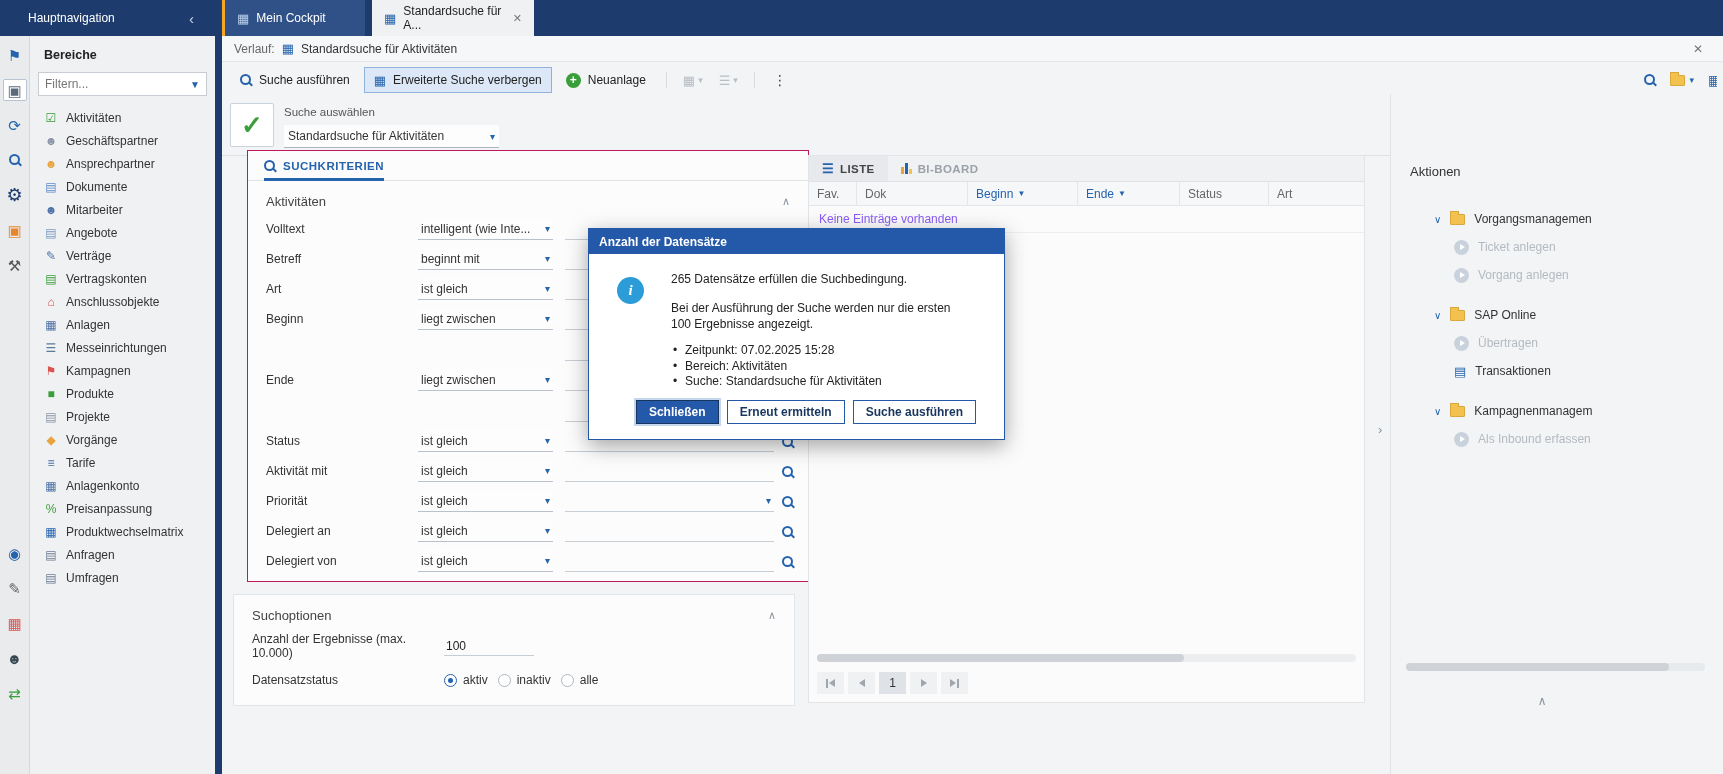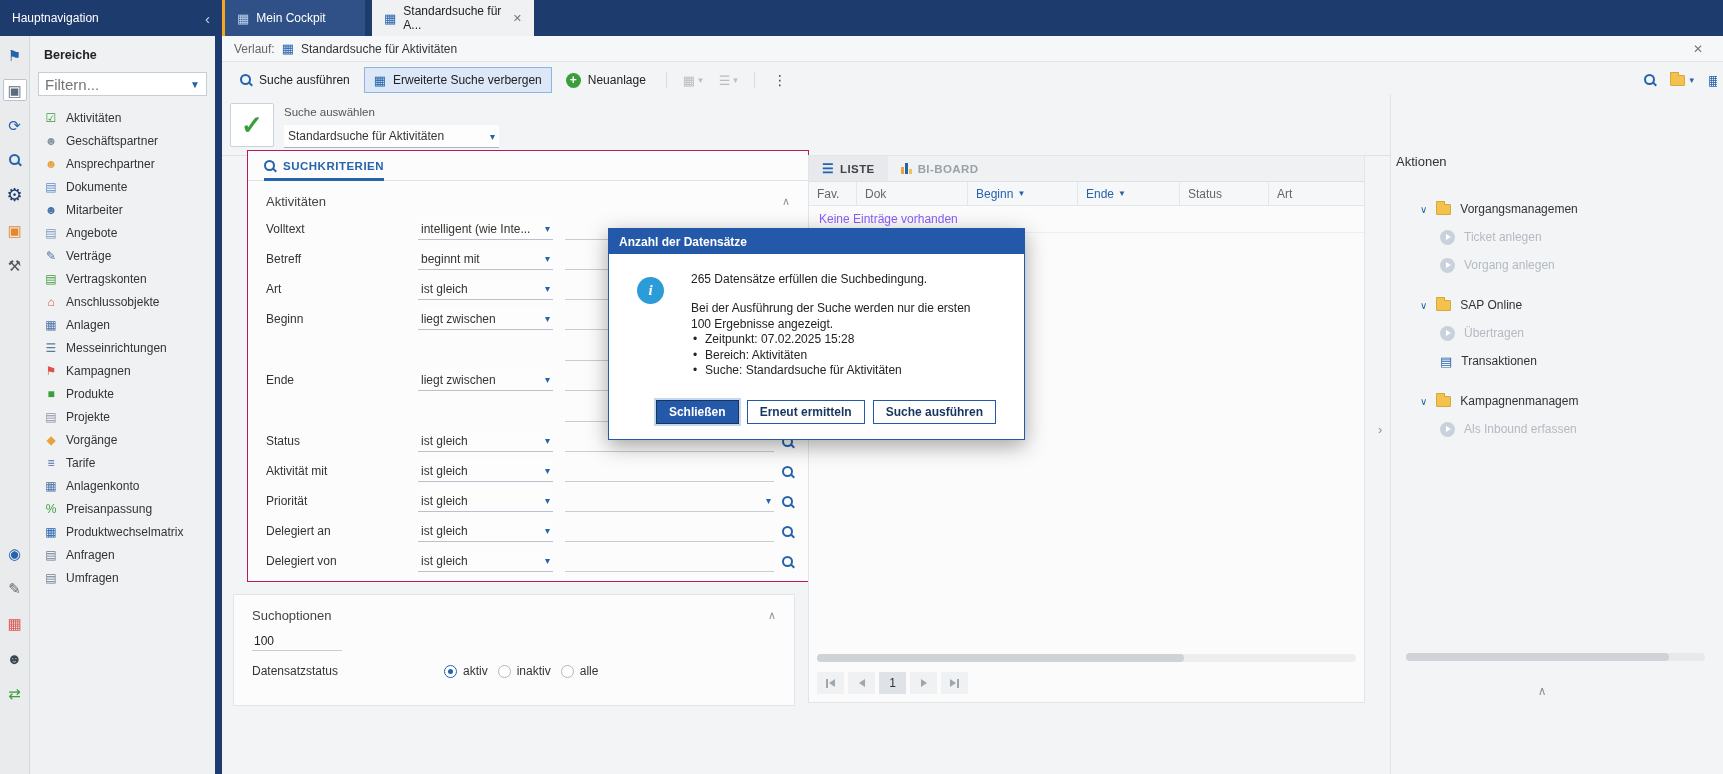--- a/index.html
+++ b/index.html
@@ -1,41 +1,41 @@
 <!DOCTYPE html>
 <html><head>
 <meta charset="utf-8">
 <style>
   *{margin:0;padding:0;box-sizing:border-box}
   html,body{width:1723px;height:774px;overflow:hidden;font-family:"Liberation Sans",sans-serif;font-size:12px;color:#333;background:#f3f4f5;position:relative}
 
   
   .topbar{position:absolute;left:0;top:0;width:1723px;height:36px;background:#1d3c6d;display:flex;align-items:center}
-  .topbar-left{width:222px;display:flex;align-items:center;justify-content:space-between;padding:0 12px;flex:none}
+  .topbar-left{width:222px;display:flex;align-items:center;justify-content:space-between;padding:0 28px;flex:none}
   .topbar-title{color:#fff}
   .topbar-collapse{color:#c9d6ea;font-size:15px;cursor:default}
   .tab{height:36px;display:flex;align-items:center;gap:7px;padding:0 12px;flex:none}
   .tab-cockpit{background:#2f5187;border-left:3px solid #f5a623;color:#fff;width:143px}
   .tab-active{background:#f0f1f2;color:#222;width:162px;margin-left:7px}
   .tab-close{margin-left:auto;color:#777;font-size:11px}
   .grid-ic{font-size:13px;line-height:1}
   .grid-ic.blue{color:#2563ad}
   .grid-ic.light{color:#b9cfeb}
 
   
   .iconstrip{position:absolute;left:0;top:36px;width:30px;height:738px;background:#e9ebed;border-right:1px solid #d6d9dc;display:flex;flex-direction:column;align-items:center;padding:8px 0 70px 0;gap:13px}
   .strip-btn{width:24px;height:22px;display:flex;align-items:center;justify-content:center;font-size:15px;line-height:1}
   .strip-btn.sel{background:#fff;border:1px solid #b9c4d2;border-radius:2px}
   .strip-spacer{flex:1}
 
   
   .sidebar{position:absolute;left:30px;top:36px;width:185px;height:738px;background:#f0f1f3;padding:10px 8px}
   .sidebar-title{font-weight:bold;font-size:12.5px;color:#222;margin:2px 0 10px 6px}
   .filterbox{height:24px;background:#fff;border:1px solid #c8cdd3;display:flex;align-items:center;padding:0 6px;margin-bottom:10px;gap:4px}
-  .filterbox input{border:0;outline:0;flex:1;font:inherit;font-size:15px;color:#ec4899;min-width:0;background:transparent}
+  .filterbox input{border:0;outline:0;flex:1;font:inherit;font-size:12px;color:#ec4899;min-width:0;background:transparent}
   .funnel{color:#2563ad;font-size:10px}
   .sitem{height:23px;display:flex;align-items:center;gap:8px;padding-left:6px;color:#333;cursor:default}
   .sicon{width:14px;text-align:center;font-size:12px;line-height:1}
 
   .bluebar{position:absolute;left:215px;top:36px;width:7px;height:738px;background:#1d3c6d}
 
   
   .main{position:absolute;left:222px;top:36px;width:1501px;height:738px;background:#f3f4f5}
   .crumb{height:26px;background:#f6f7f8;border-bottom:1px solid #e3e6e9;display:flex;align-items:center;padding:0 12px;gap:7px;color:#666}
   .crumb .link{color:#333}
@@ -116,43 +116,43 @@
   .hscroll{position:absolute;left:8px;right:8px;bottom:40px;height:8px;background:#eceef0;border-radius:4px}
   .hscroll i{position:absolute;left:0;top:0;height:8px;width:68%;background:#cfd3d7;border-radius:4px}
   .pager{position:absolute;left:8px;bottom:8px;display:flex;gap:4px;align-items:center;color:#9fa6ad}
   .pbtn{width:27px;height:22px;background:#f0f1f3;display:flex;align-items:center;justify-content:center;gap:1px;color:#9fa6ad}
   .pbtn.page{background:#dfe2e6;color:#333}
   .bar{width:2px;height:9px;background:currentColor}
   .tri-l{width:0;height:0;border-top:4px solid transparent;border-bottom:4px solid transparent;border-right:6px solid currentColor}
   .tri-r{width:0;height:0;border-top:4px solid transparent;border-bottom:4px solid transparent;border-left:6px solid currentColor}
 
   
-  .actions{position:absolute;left:1170px;top:104px;width:331px;height:624px;padding:14px 0 0 4px}
+  .actions{position:absolute;left:1170px;top:114px;width:331px;height:624px;padding:14px 0 0 18px}
   .actions-title{font-size:13px;color:#333;margin-bottom:26px}
   .tree{padding-left:24px}
   .agroup{display:flex;align-items:center;gap:9px;height:28px;margin-top:12px;color:#333}
   .agroup:first-child{margin-top:0}
   .gchev{color:#2563ad;font-size:10px}
   .aitem{display:flex;align-items:center;gap:9px;height:28px;margin-left:20px;color:#333;overflow:hidden;white-space:nowrap}
   .aitem.disabled{color:#b3bac1}
   .runic{width:15px;height:15px;border-radius:50%;background:#9fb9d8;position:relative;flex:none}
   .runic::after{content:'';position:absolute;left:6px;top:4px;width:0;height:0;border-top:3.5px solid transparent;border-bottom:3.5px solid transparent;border-left:5px solid #fff}
   .aitem.disabled .runic{background:#c9d2dc}
   .docic{color:#2563ad;font-size:13px}
   .act-scroll{position:absolute;left:14px;right:18px;bottom:103px;height:8px;background:#e7eaed;border-radius:4px}
   .act-scroll i{position:absolute;left:0;top:0;height:8px;width:88%;background:#cfd3d7;border-radius:4px}
   .act-up{position:absolute;bottom:66px;left:44%;color:#8a93a0;font-size:12px}
 
   
-  .dialog{position:absolute;left:608px;top:228px;width:417px;height:212px;background:#fff;border:1px solid #2458a8;box-shadow:0 6px 20px rgba(0,0,0,.35);z-index:50}
+  .dialog{position:absolute;left:588px;top:228px;width:417px;height:212px;background:#fff;border:1px solid #2458a8;box-shadow:0 6px 20px rgba(0,0,0,.35);z-index:50}
   .dlg-title{height:25px;background:#2458a8;color:#fff;font-weight:bold;display:flex;align-items:center;padding:0 10px}
   .dlg-info{position:absolute;left:28px;top:48px;width:27px;height:27px;border-radius:50%;background:#2b9cd8;color:#fff;display:flex;align-items:center;justify-content:center;font-size:15px;font-weight:bold;font-style:italic;font-family:"Liberation Serif",serif}
   .dlg-body{padding:18px 20px 0 82px;color:#222}
   .dlg-line1{margin-bottom:15px}
-  .dlg-line2{margin-bottom:0;line-height:1.3;max-width:300px}
+  .dlg-line2{margin-bottom:11px;line-height:1.3;max-width:300px}
   .dlg-bullets{list-style:none}
   .dlg-bullets li{line-height:1.28;padding-left:14px;position:relative}
   .dlg-bullets li::before{content:'•';position:absolute;left:2px}
   .dlg-btns{position:absolute;right:28px;bottom:15px;display:flex;gap:8px}
   .dbtn{height:24px;padding:0 12px;display:flex;align-items:center;justify-content:center;border:1px solid #2458a8;background:#fff;color:#17355e;font-weight:bold;font-size:12px;font-family:"Liberation Sans",sans-serif}
   .dbtn.primary{background:#2458a8;color:#fff;border-color:#16345c;box-shadow:0 0 0 2px rgba(90,140,200,.35)}
 </style>
 </head>
 <body>
 
@@ -468,20 +468,21 @@
       <span class="rowmag mag"></span>
     </div>
   </div>
 
   <div class="crit2">
     <div class="crit-section">
       <span>Suchoptionen</span>
       <span class="chev">∧</span>
     </div>
     <div class="orow">
+      <span class="olbl">Anzahl der Ergebnisse (max. 10.000)</span>
       <input class="oval" value="100" style="">
     </div>
     <div class="orow">
       <span class="olbl">Datensatzstatus</span>
       <div class="radios">
         <span class="radio on">
             <span class="rdot"></span>
             <span>aktiv</span>
           </span>
         <span class="radio">

